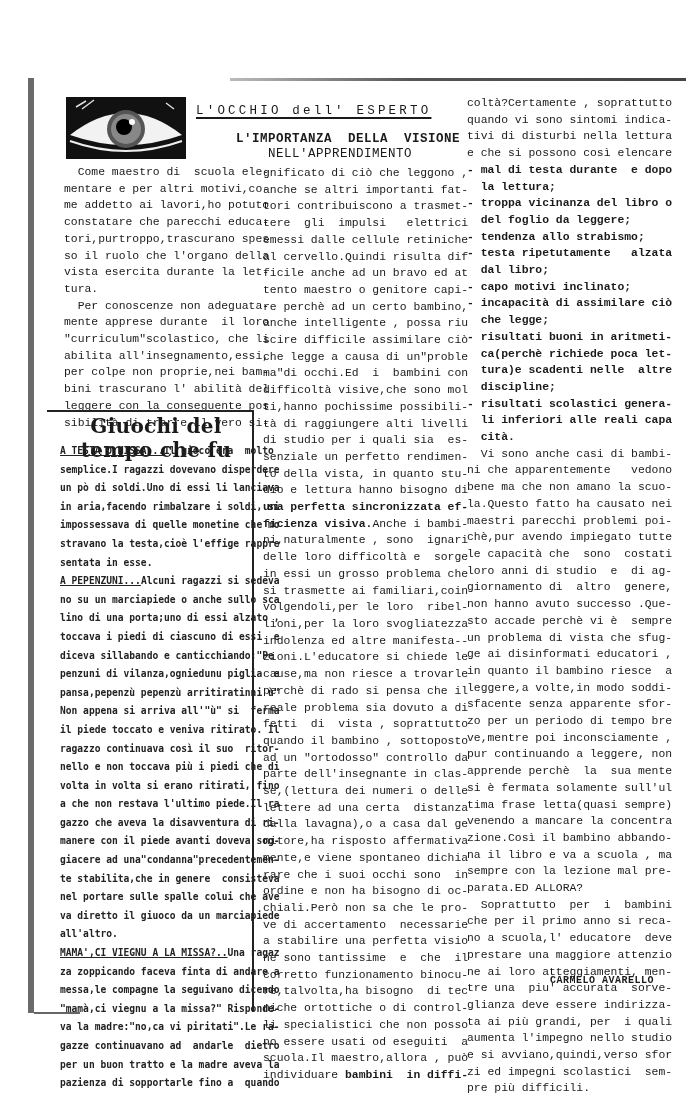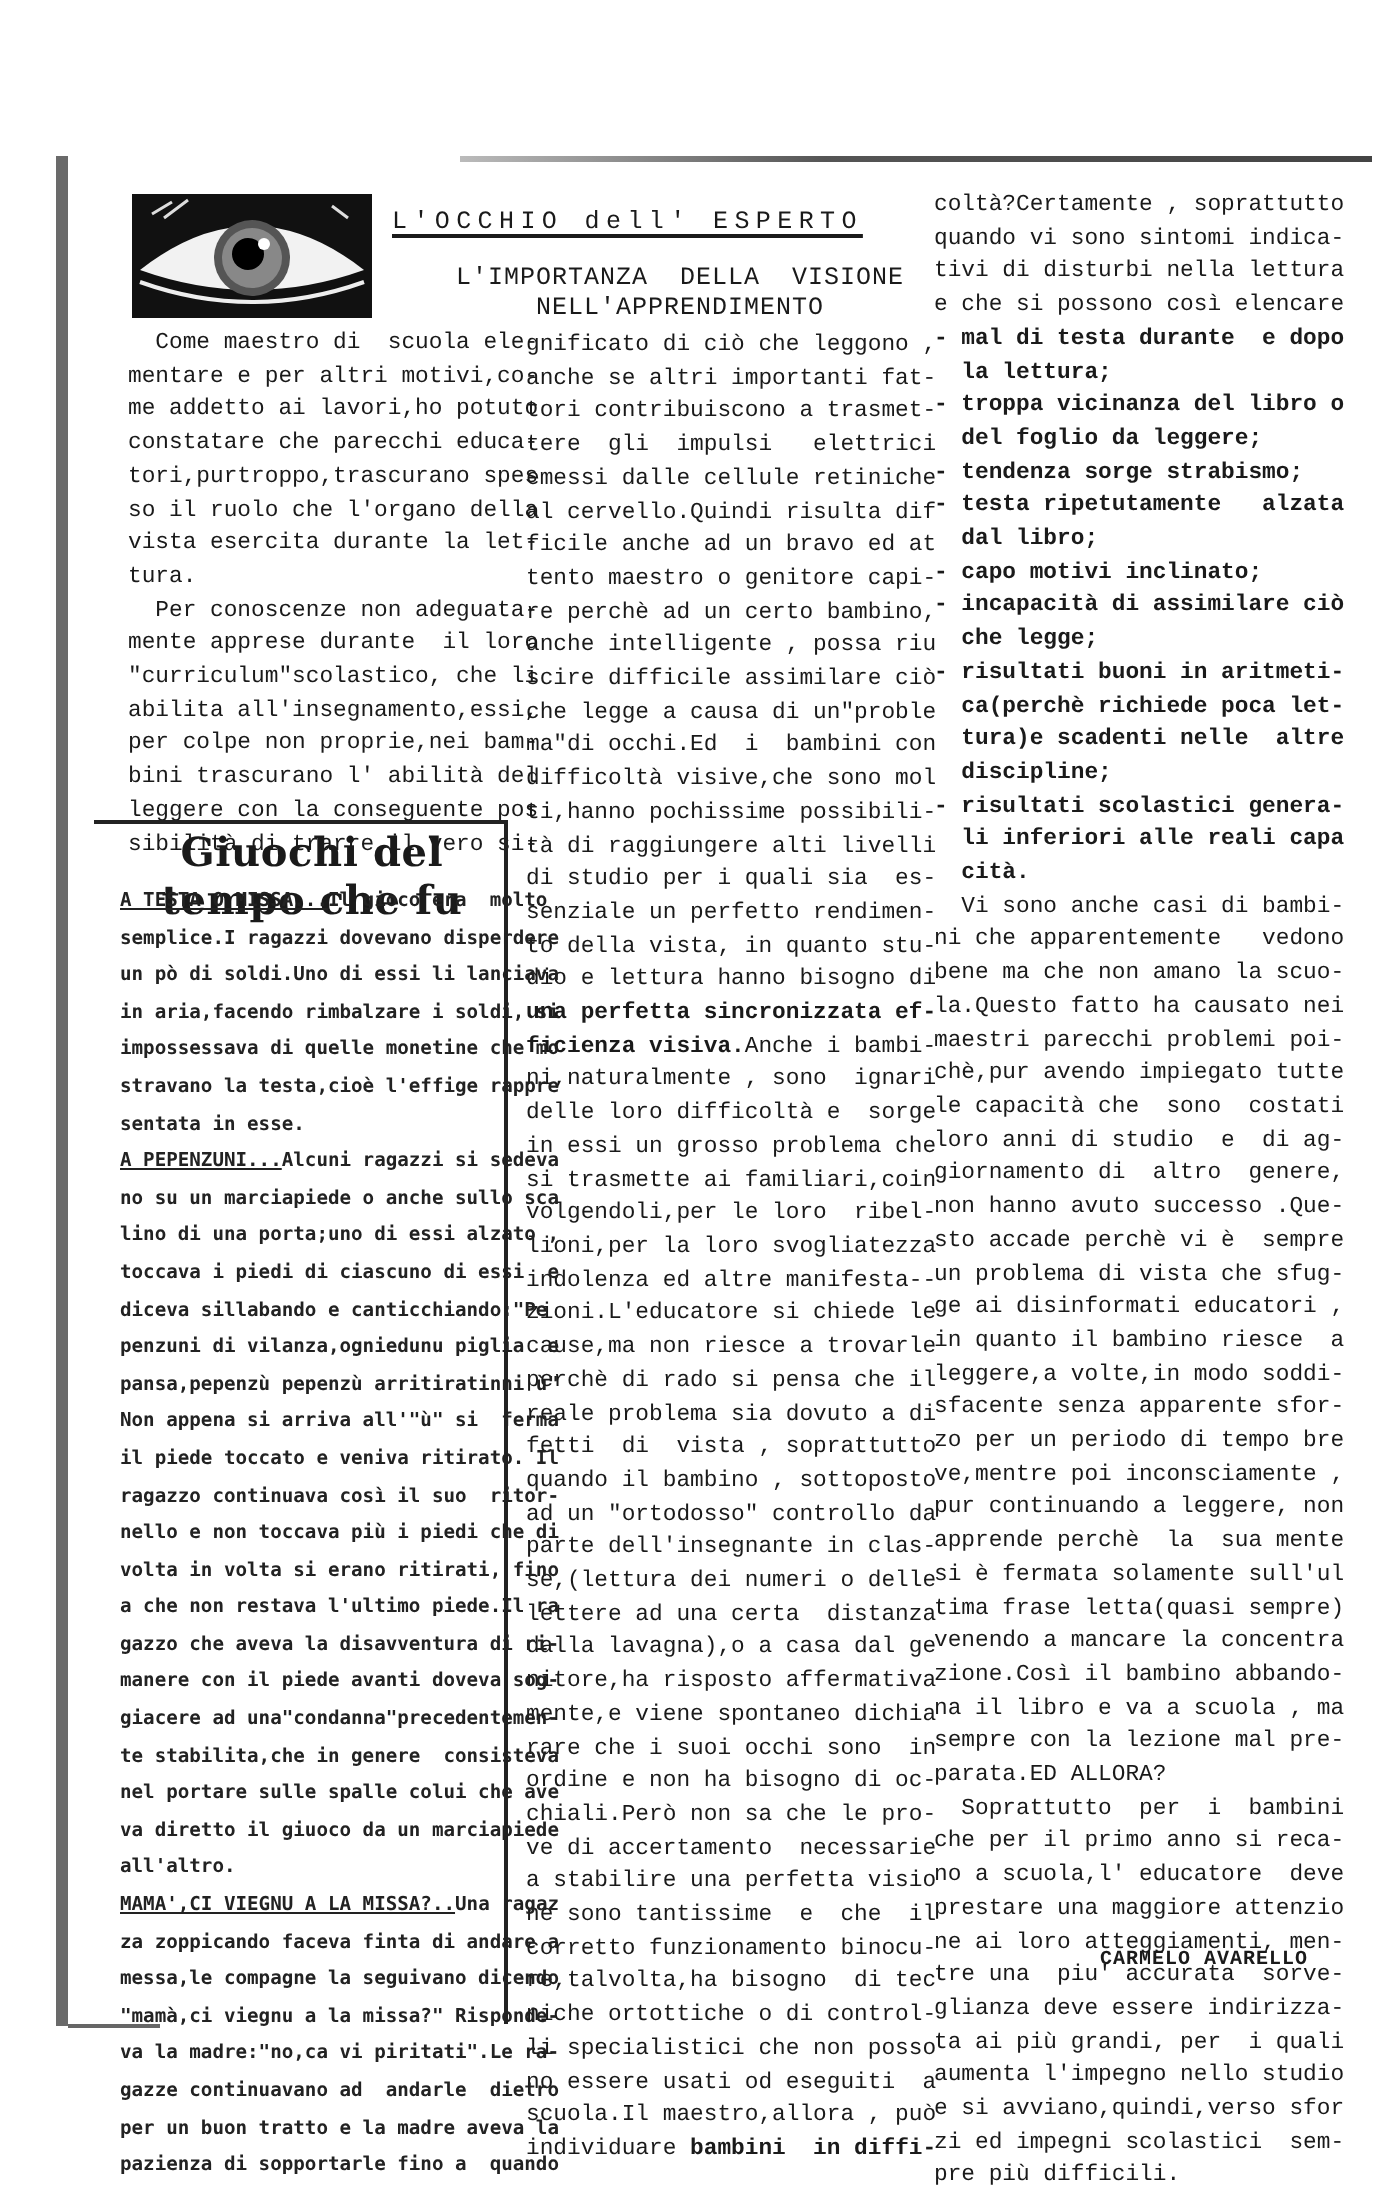--- a/index.html
+++ b/index.html
@@ -4,21 +4,21 @@
 <style>
   html,body{margin:0;padding:0;background:#fff;}
   body{width:694px;height:1093px;position:relative;overflow:hidden;font-family:"Liberation Mono","DejaVu Sans Mono",monospace;color:#1a1a1a;}
   .left-bar{position:absolute;left:28px;top:78px;width:6px;height:935px;background:#6a6a6a;}
   .top-rule{position:absolute;left:230px;top:78px;width:456px;height:3px;background:linear-gradient(90deg,#bbb,#555 40%,#444);}
   .bottom-rule{position:absolute;left:34px;top:1012px;width:46px;height:2px;background:#666;}
   .eye{position:absolute;left:66px;top:97px;width:120px;height:62px;background:#111;overflow:hidden;}
   .eye svg{display:block;}
   .rubric{position:absolute;left:196px;top:104px;width:240px;font-size:12.5px;letter-spacing:3.2px;text-decoration:underline;text-decoration-thickness:2px;text-underline-offset:3px;white-space:nowrap;}
   .headline{position:absolute;left:220px;top:132px;width:240px;text-align:center;font-size:12.5px;line-height:15px;letter-spacing:0.5px;}
-  .headline .l1{word-spacing:8px;display:block;text-align:center;}
+  .headline .l1{word-spacing:8px;display:block;text-align:right;font-weight:bold;}
   .col{position:absolute;font-size:11.4px;line-height:16.7px;white-space:pre;}
   .col1{left:64px;top:164px;width:190px;}
   .col2{left:263px;top:165px;width:196px;}
   .col3{left:467px;top:95px;width:220px;}
   .col3 .item{font-weight:bold;margin-top:20px;}
   .gboxwrap{position:absolute;left:47px;top:410px;width:205px;height:600px;border-top:2px solid #222;border-right:2px solid #222;}
   .gtitle{position:absolute;left:60px;top:414px;width:192px;text-align:center;font-family:"DejaVu Serif",serif;font-weight:bold;font-size:20px;letter-spacing:0.3px;}
   .gtext{position:absolute;left:60px;top:442px;width:192px;font-family:"DejaVu Sans Mono",monospace;font-size:9.6px;line-height:18.6px;white-space:pre;font-weight:bold;color:#222;}
   .u{text-decoration:underline;}
   .sig{position:absolute;left:550px;top:975px;font-size:10px;font-weight:bold;letter-spacing:0.5px;}
@@ -124,21 +124,21 @@
 individuare </span><span class="b">bambini  in diffi-</span></div>
 
 <div class="col col3"><span>coltà?Certamente , soprattutto
 quando vi sono sintomi indica-
 tivi di disturbi nella lettura
 e che si possono così elencare</span>
 <span class="item">- mal di testa durante  e dopo
   la lettura;</span>
 <span class="item">- troppa vicinanza del libro o
   del foglio da leggere;</span>
-<span class="item">- tendenza sorge strabismo;</span>
+<span class="item">- tendenza allo strabismo;</span>
 <span class="item">- testa ripetutamente   alzata
   dal libro;</span>
 <span class="item">- capo motivi inclinato;</span>
 <span class="item">- incapacità di assimilare ciò
   che legge;</span>
 <span class="item">- risultati buoni in aritmeti-
   ca(perchè richiede poca let-
   tura)e scadenti nelle  altre
   discipline;</span>
 <span class="item">- risultati scolastici genera-

